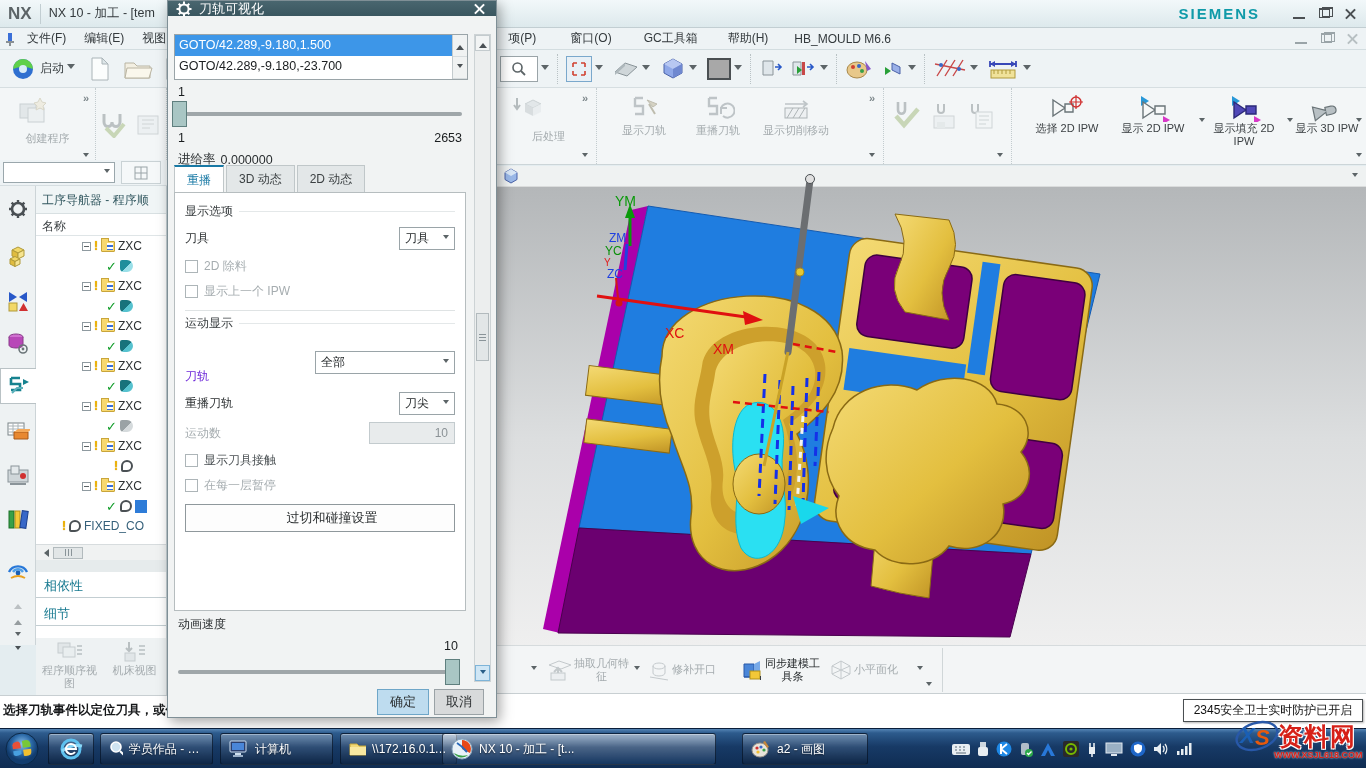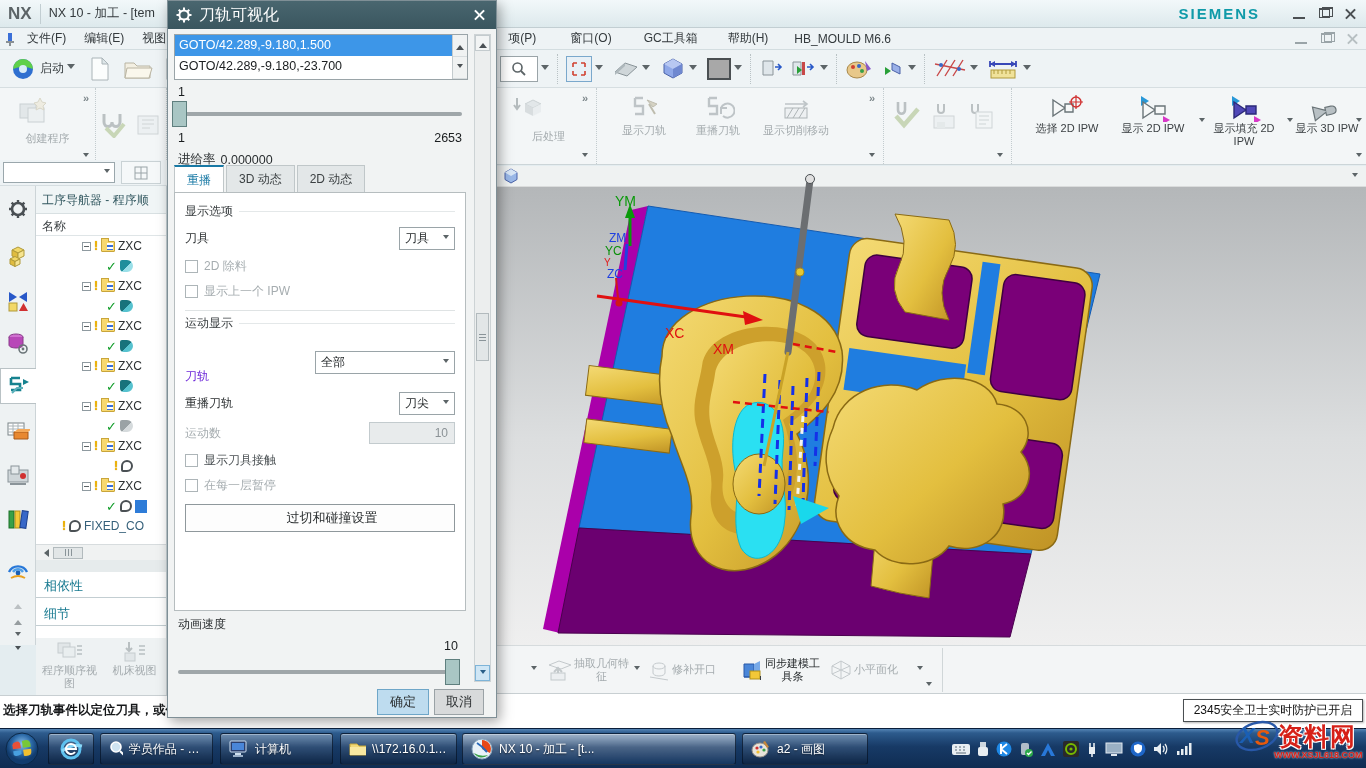--- a/index.html
+++ b/index.html
@@ -58,21 +58,21 @@
   .vp-head{left:497px;top:166px;width:869px;height:21px;background:#eff2f2;border-bottom:1px solid #dadcdc;}
   .vp-bg{left:497px;top:187px;width:869px;height:458px;background:linear-gradient(#b4b7b9,#dcdedf 55%,#efefef);}
   
   .btoolbar{left:497px;top:645px;width:869px;height:48px;background:#f3f5f6;border-top:1px solid #d6dbdd;}
   .btitem{display:flex;flex-direction:row;align-items:center;width:86px;font-size:11px;line-height:13px;color:#a4abae;text-align:center;}
   .btitem.on{color:#232729;}
   .rstatus{left:497px;top:693px;width:869px;height:35px;background:#fff;border-top:1px solid #c8cfd2;}
   .tooltip{left:1183px;top:699px;width:180px;height:23px;background:#fff;border:1px solid #4a4f52;box-shadow:1px 1px 2px rgba(0,0,0,.3);display:flex;align-items:center;justify-content:center;font-size:12px;color:#111;}
   
   .dialog{left:167px;top:0;width:330px;height:718px;background:#f1f3f3;border:1px solid #7f8f96;box-shadow:3px 4px 12px rgba(0,0,0,.35);z-index:20;}
-  .dtitle{height:28px;background:linear-gradient(#49666f,#3a565f);color:#fff;display:flex;align-items:center;padding:0 8px;font-size:16px;gap:7px;}
+  .dtitle{height:15px;background:linear-gradient(#49666f,#3a565f);color:#fff;display:flex;align-items:center;padding:0 8px;font-size:13px;gap:7px;}
   .dclose{margin-left:auto;width:16px;height:16px;position:relative;}
   .dclose::before,.dclose::after{content:"";position:absolute;left:1px;top:7px;width:13px;border-top:2px solid #fff;}
   .dclose::before{transform:rotate(45deg);} .dclose::after{transform:rotate(-45deg);}
   .gotolist{position:absolute;left:6px;top:33px;width:294px;height:46px;background:#fff;border:1px solid #9aa4a8;}
   .gotorow{height:21px;padding:3px 4px 0 4px;font-size:12.5px;color:#1a1d1f;white-space:nowrap;overflow:hidden;}
   .gotorow.sel{background:#3d96e8;color:#fff;}
   .lscroll{position:absolute;right:0;top:0;width:15px;height:44px;border-left:1px solid #c4cbce;background:#f0f2f2;display:flex;flex-direction:column;}
   .lsbtn{flex:1;display:flex;align-items:center;justify-content:center;border-bottom:1px solid #d7dcde;}
   .slider-track{position:absolute;height:4px;background:#9fa6a9;border-radius:2px;}
   .slider-thumb{position:absolute;width:15px;height:26px;background:#a9c6c4;border:1px solid #5f7f7e;}
@@ -848,21 +848,21 @@
       </svg>
     <span class="lbl">计算机</span>
   </div>
   <div class="tbtn" style="left:340px;width:117px;">
     <svg width="20" height="16">
         <path d="M1,3 h7 l2,2 h9 v9 h-18z" fill="#f0d878" stroke="#c8a83a"></path>
         <path d="M1,6 h18 v8 h-18z" fill="#f8e8a0"></path>
       </svg>
     <span class="lbl">\\172.16.0.118\...</span>
   </div>
-  <div class="tbtn active" style="left:462px;width:274px;">
+  <div class="tbtn active" style="left:442px;width:274px;">
     <svg width="22" height="22">
         <circle cx="11" cy="11" r="10" fill="#e8f2f8" stroke="#8aa8c0"></circle>
         <path d="M11,2 a9,9 0 0 1 8,13 l-8,-4z" fill="#e84818"></path>
         <path d="M3,15 a9,9 0 0 0 14,2 q-8,2 -14,-2z" fill="#38a048"></path>
         <path d="M6,5 q5,3 10,9" stroke="#2868b8" stroke-width="2" fill="none"></path>
       </svg>
     <span class="lbl">NX 10 - 加工 - [t...</span>
   </div>
   <div class="tbtn" style="left:742px;width:126px;">
     <svg width="20" height="20">

